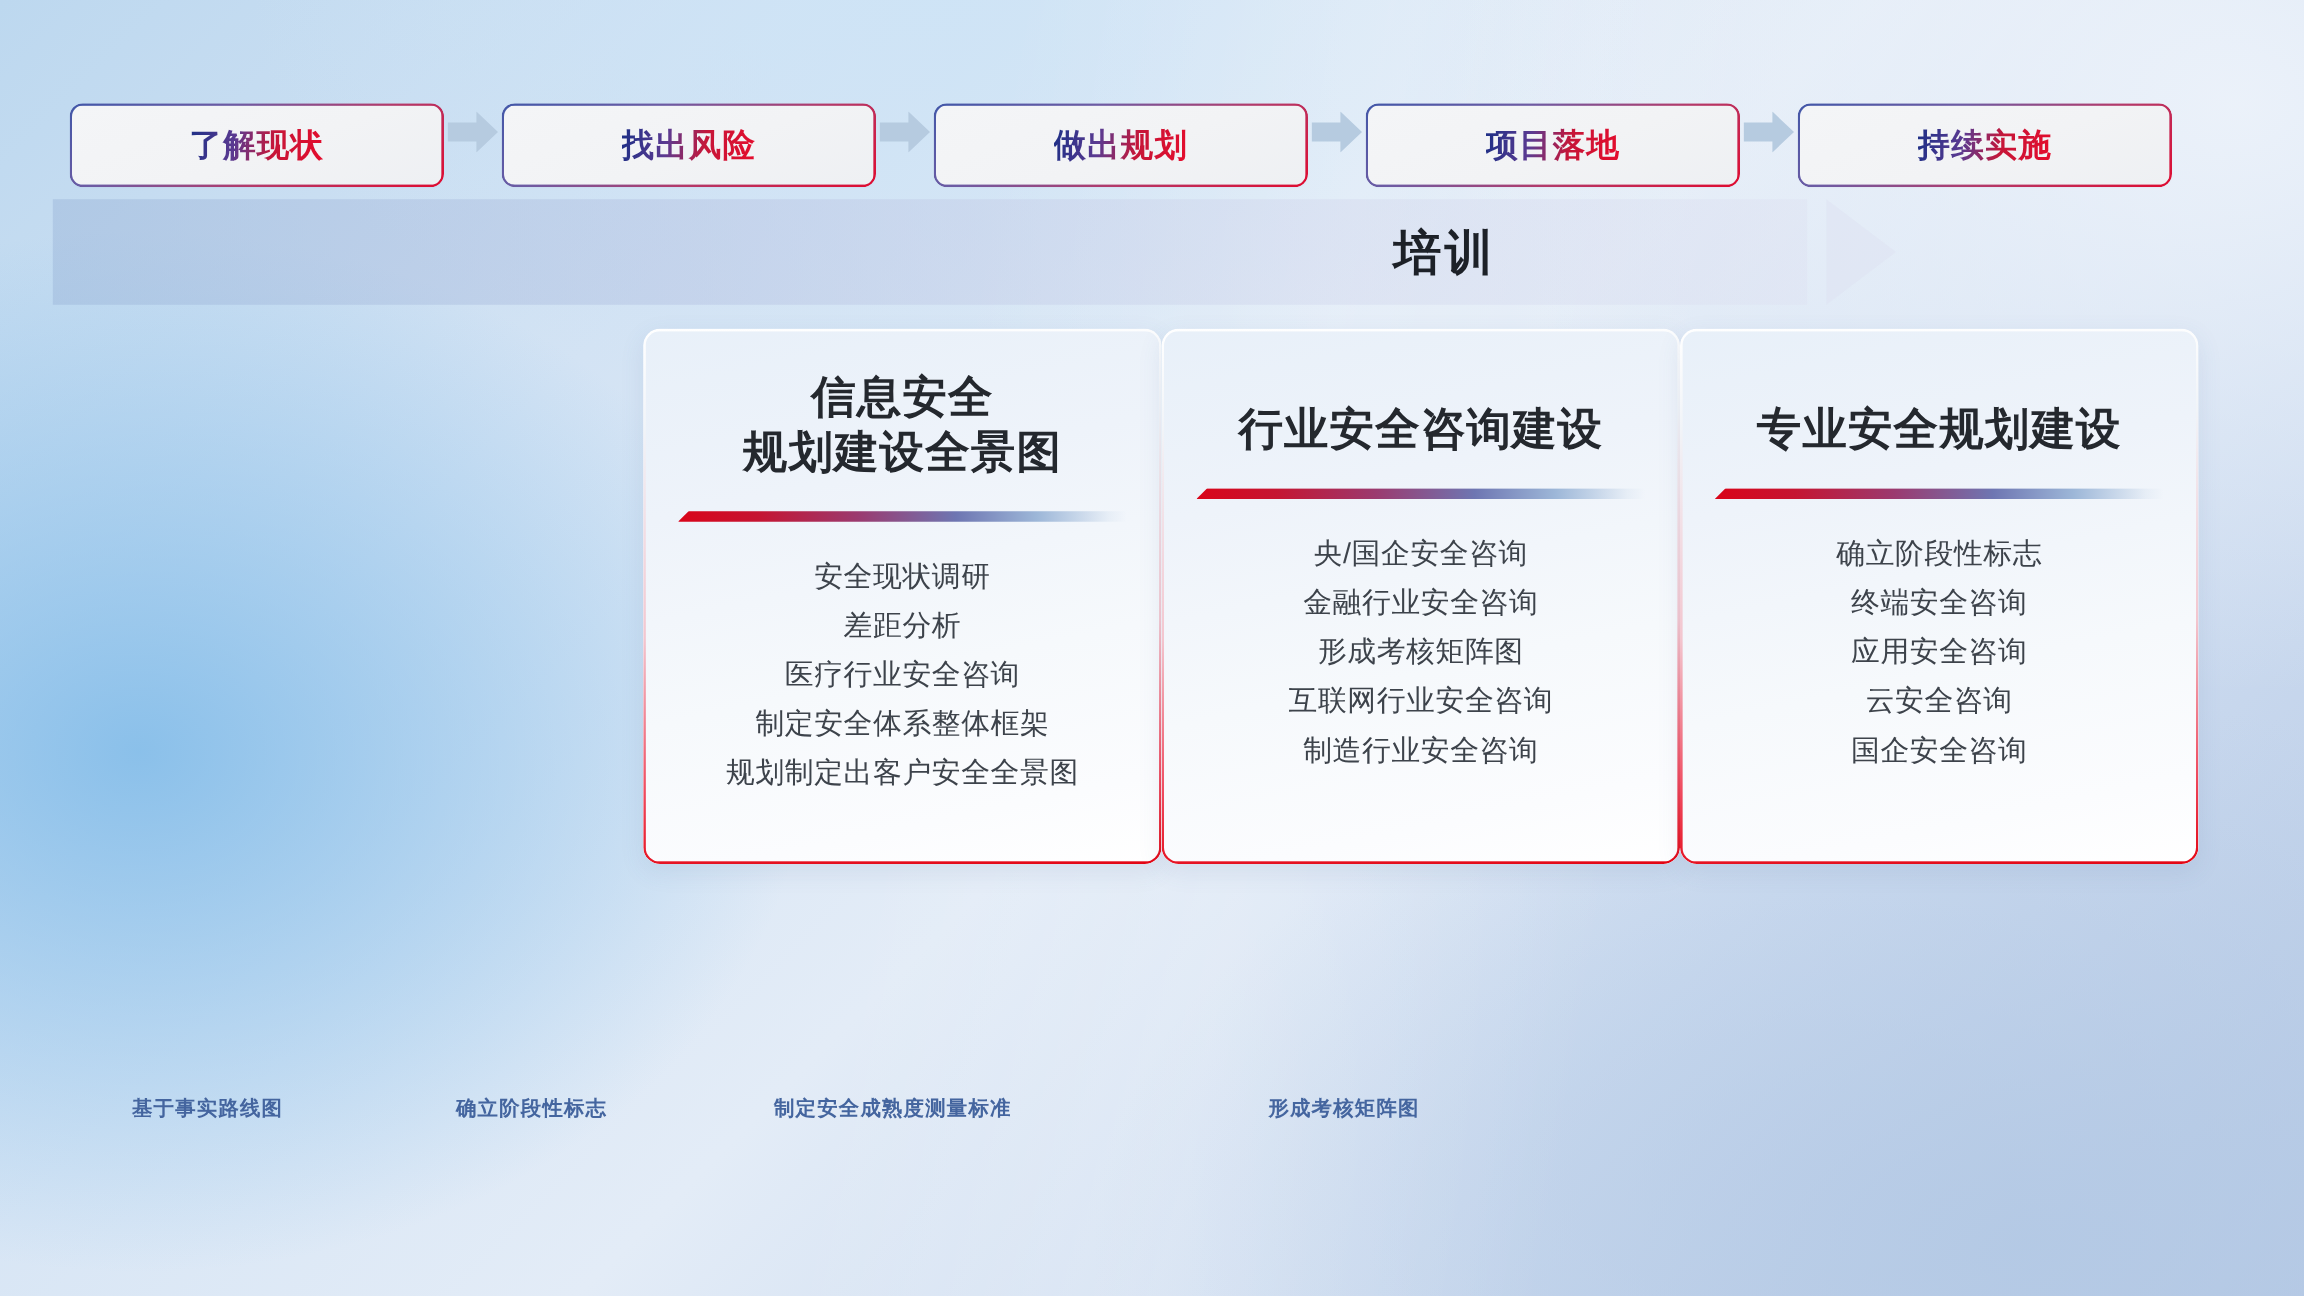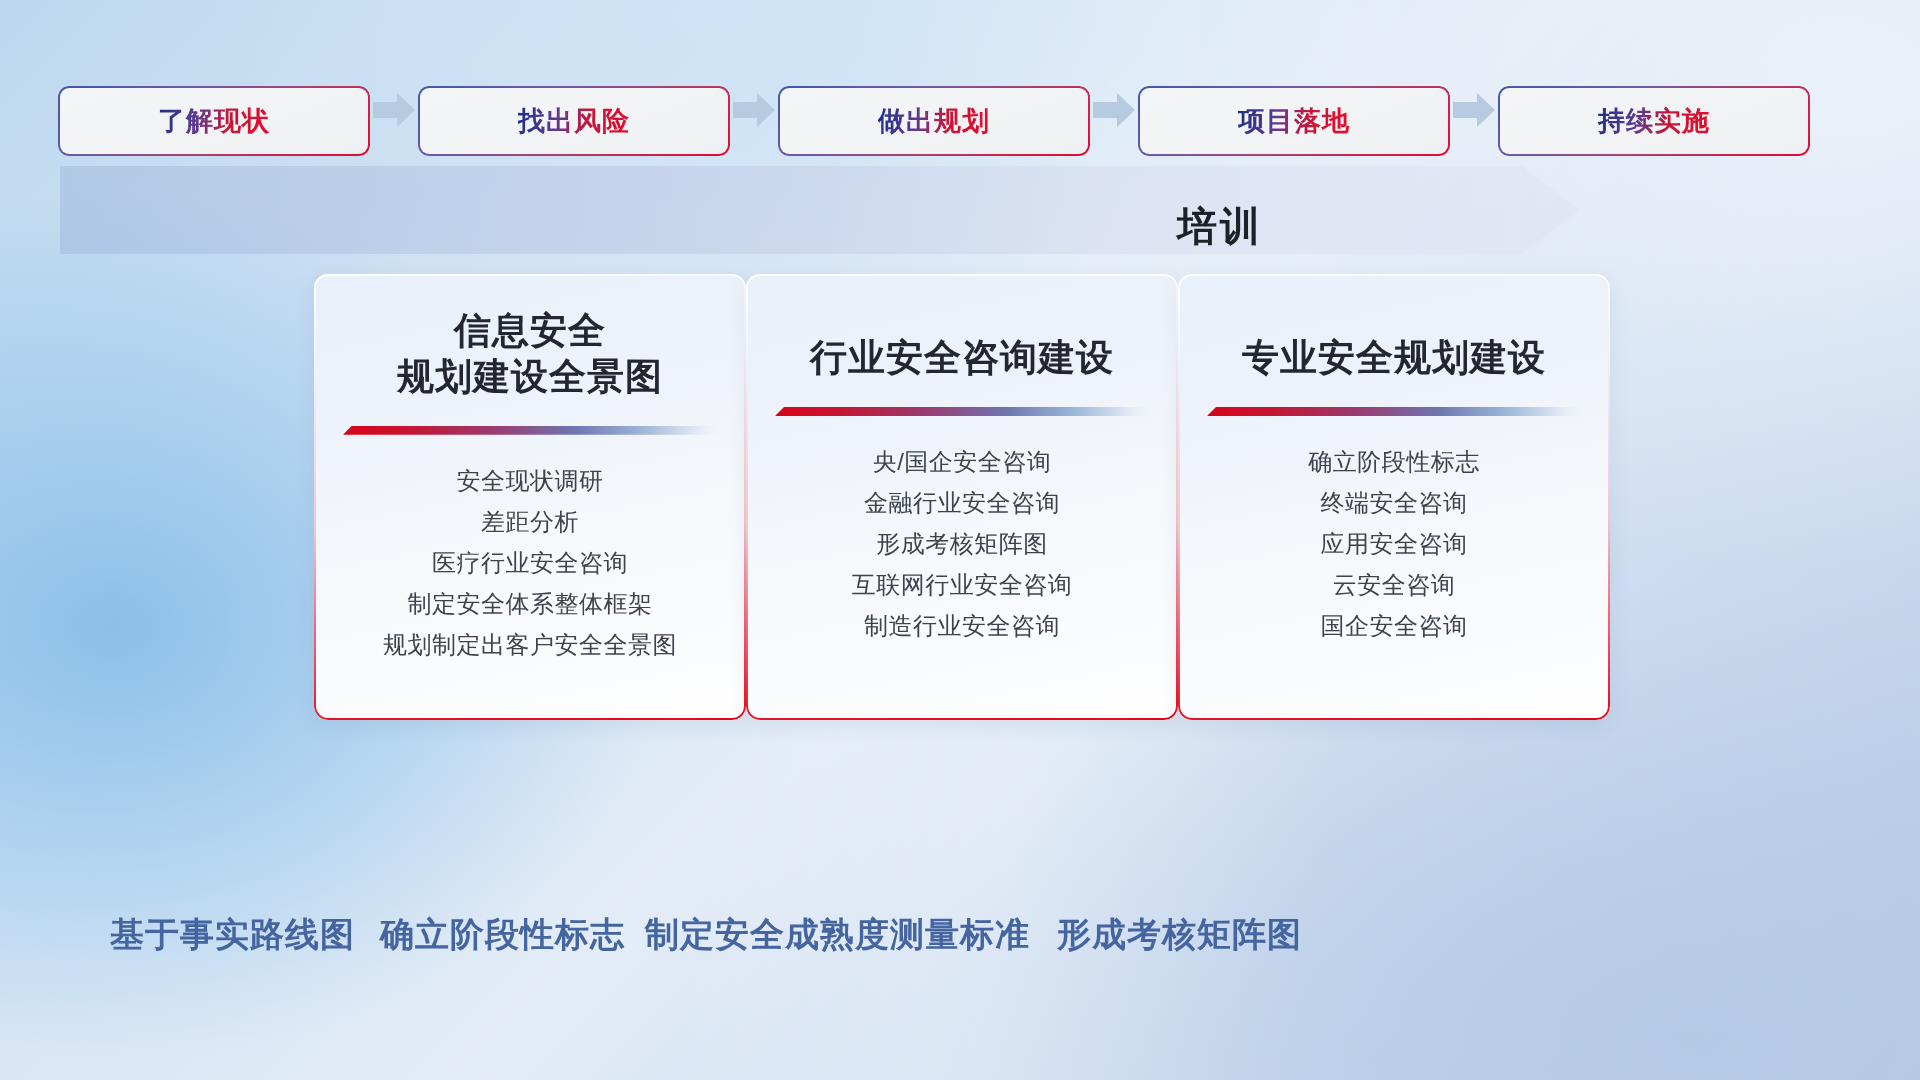--- a/index.html
+++ b/index.html
@@ -86,25 +86,25 @@
     height: 44px;
     display: flex;
     align-items: center;
     justify-content: center;
   }
   .step-arrow svg { display: block; }
 
   
   #band {
     position: absolute;
-    left: 60px; top: 166px;
+    left: 44px; top: 166px;
     width: 1462px; height: 88px;
     background: linear-gradient(90deg, rgba(160,186,220,0.55) 0%, rgba(185,198,228,0.52) 38%, rgba(212,218,238,0.52) 72%, rgba(222,226,242,0.48) 100%);
     display: flex;
-    align-items: flex-end;
+    align-items: center;
     justify-content: center;
   }
   #band-arrow {
     position: absolute;
     left: 1522px; top: 166px;
     width: 0; height: 0;
     border-top: 44px solid transparent;
     border-bottom: 44px solid transparent;
     border-left: 58px solid rgba(222,226,242,0.50);
   }
@@ -115,21 +115,21 @@
     letter-spacing: 3px;
     margin-left: 858px;
   }
 
   
   #cards {
     position: absolute;
     left: 92px; top: 274px;
     width: 1740px; height: 446px;
     display: flex;
-    justify-content: center;
+    justify-content: flex-end;
   }
   .card {
     position: relative;
     width: 432px;
     height: 446px;
     border-radius: 14px;
     background: linear-gradient(168deg, #e8f0f9 0%, #eef3fa 30%, #f6f9fc 62%, #fbfcfe 86%, #ffffff 100%);
     box-shadow: 0 6px 20px rgba(70,100,150,0.10);
     padding: 34px 22px 0 22px;
     display: flex;
@@ -190,21 +190,21 @@
   .card-list li:last-child { margin-bottom: 0; }
 
   
   #footnotes {
     position: absolute;
     left: 0; top: 912px;
     width: 1920px; height: 44px;
   }
   .footnote {
     position: absolute;
-    font-size: 34px;
+    font-size: 17px;
     font-weight: 700;
     color: #44659f;
     letter-spacing: 1px;
     white-space: nowrap;
   }
 </style>
 </head>
 <body>
 
 <div id="bg"></div>

